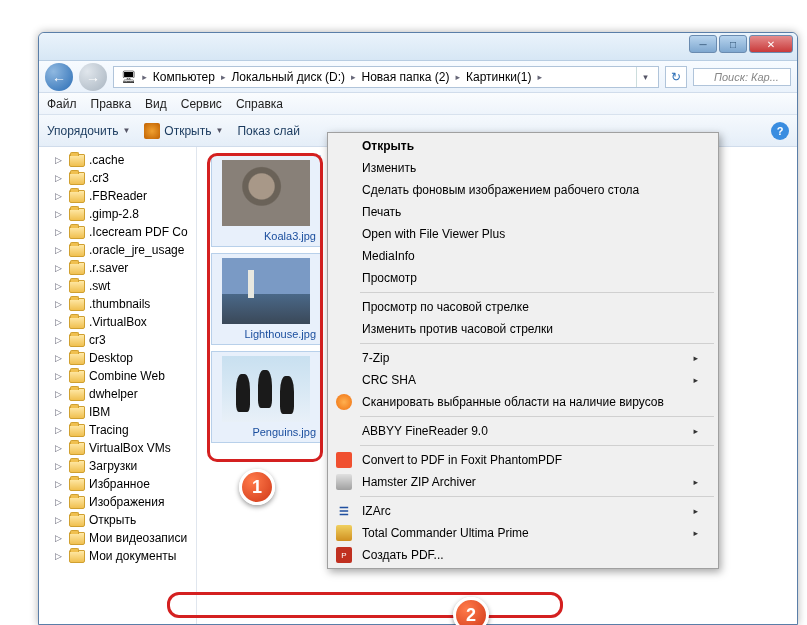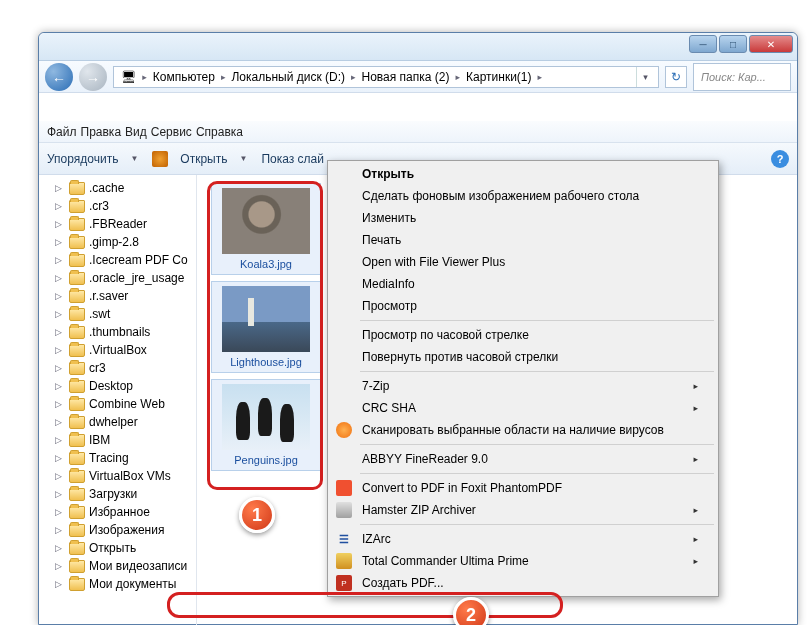--- a/index.html
+++ b/index.html
@@ -14,44 +14,44 @@
 .winbtn.close { background: linear-gradient(#e58c8c,#c93a3a); width: 44px; }
 
 .navbar { height: 32px; background: linear-gradient(#f7fbff,#eaf2fb); display: flex; align-items: center; padding: 0 6px; gap: 6px; border-bottom: 1px solid #d0dceb; }
 .navcircle { width: 28px; height: 28px; border-radius: 50%; background: radial-gradient(circle at 30% 30%, #8fb8e0, #2a6db5); display:flex; align-items:center; justify-content:center; color:#fff; font-size:14px; }
 .navcircle.fwd { background: radial-gradient(circle at 30% 30%, #e0e6ec, #a8b4c0); }
 .breadcrumb { flex: 1; height: 22px; background: #fff; border: 1px solid #b0c4da; display: flex; align-items: center; font-size: 12px; padding: 0 4px; }
 .breadcrumb span { padding: 0 3px; }
 .bc-sep { color: #667; font-size: 9px; }
 .bc-drop { width: 18px; height: 20px; border-left: 1px solid #cdd; display:flex; align-items:center; justify-content:center; font-size:9px; color:#556; }
 .refresh { width: 22px; height: 22px; border: 1px solid #b0c4da; background:#fff; display:flex; align-items:center; justify-content:center; font-size:12px; color:#2a6db5; }
-.searchbox { width: 98px; height: 28px; background:#fff; border:1px solid #b0c4da; font-size:11px; font-style:italic; color:#888; padding:0 7px; display:flex; align-items:center; overflow:hidden; white-space:nowrap; }
-
-.menubar { height: 22px; background: linear-gradient(#fafcfe,#eef4fb); border-bottom:1px solid #d8e2ee; display:flex; align-items:center; padding:0 8px; gap:4px; font-size:12px;margin-top:28px; }
+.searchbox { width: 98px; height: 18px; background:#fff; border:1px solid #b0c4da; font-size:11px; font-style:italic; color:#888; padding:0 20px; display:flex; align-items:center; overflow:hidden; white-space:nowrap; }
+
+.menubar { height: 22px; background: linear-gradient(#fafcfe,#eef4fb); border-bottom:1px solid #d8e2ee; display:flex; align-items:center; padding:0 8px; gap:14px; font-size:12px; }
 .menubar span { color:#222; }
 
 .toolbar { height: 32px; background: linear-gradient(#f5f9fd,#e5eef8); border-bottom:1px solid #d0dceb; display:flex; align-items:center; padding:0 8px; gap:14px; font-size:12px; color:#1a3a5e; }
-.tb-item { display:flex; align-items:center; gap:12px; }
+.tb-item { display:flex; align-items:center; gap:4px; }
 .tb-drop { font-size:8px; color:#556; }
 .tb-icon-open { width:16px; height:16px; background: radial-gradient(circle,#f0a030,#c06000); border-radius:2px; }
 .tb-spacer { flex:1; }
 .tb-help { width:18px; height:18px; border-radius:50%; background:#3a8de0; color:#fff; display:flex; align-items:center; justify-content:center; font-size:11px; font-weight:bold; }
 
 .body { display:flex; height: calc(100% - 114px); }
 .tree { width: 158px; border-right:1px solid #e0e6ee; overflow:hidden; padding-top:4px; }
 .tree-item { display:flex; align-items:center; gap:4px; font-size:12px; padding:2px 0 2px 30px; white-space:nowrap; overflow:hidden; position:relative; }
 .tree-item .exp { position:absolute; left:16px; font-size:9px; color:#667; }
 .folder-icon { width:16px; height:13px; background:linear-gradient(#ffe9a8,#f0c050); border:1px solid #d0a030; border-radius:1px 1px 2px 2px; position:relative; }
 .folder-icon::before { content:''; position:absolute; top:-3px; left:0; width:7px; height:3px; background:#f0c050; border:1px solid #d0a030; border-bottom:none; border-radius:2px 2px 0 0; }
 
 .content { flex:1; position:relative; padding:8px; }
 .selbox { position:absolute; left:10px; top:6px; width:116px; height:309px; border:3px solid #d42020; border-radius:10px; pointer-events:none; }
 
 .thumbs { display:flex; flex-direction:column; gap:6px; width:110px; margin-left:6px; }
-.thumb { background:#e8f0fb; border:1px solid #b8d0ea; padding:4px; text-align:center; font-size:11px; color:#1a4e9e; }
+.thumb { background:#e8f0fb; border:1px solid #b8d0ea; padding:4px; text-align:right; font-size:11px; color:#1a4e9e; }
 .thumb-img { width:88px; height:66px; margin:0 auto 4px; background:#888; }
 .thumb-img.koala { background: radial-gradient(circle at 45% 40%, #a89888 20%, #6a6258 22%, #6a6258 30%, #888078 32%); }
 .thumb-img.lighthouse { background: linear-gradient(#7a9ac5 55%, #4a6888 55%, #3a4858); position:relative; }
 .thumb-img.lighthouse::after { content:''; position:absolute; left:26px; top:12px; width:6px; height:28px; background:#e8e8e0; }
 .thumb-img.penguins { background:linear-gradient(#c8e0f0,#e8f0f8); position:relative; }
 .thumb-img.penguins::before { content:''; position:absolute; left:14px; top:18px; width:14px; height:38px; background:#1a1a1a; border-radius:40% 40% 20% 20%; box-shadow: 22px -4px 0 #1a1a1a, 44px 2px 0 #1a1a1a; }
 
 .badge { position:absolute; width:36px; height:36px; border-radius:50%; background:radial-gradient(circle at 35% 30%,#ff7a4a,#d03818); border:3px solid #fff; box-shadow:0 2px 5px rgba(0,0,0,.4); color:#fff; font-size:18px; font-weight:bold; display:flex; align-items:center; justify-content:center; }
 .badge.b1 { left:42px; top:322px; }
 .badge.b2 { left:414px; top:564px; }
@@ -257,43 +257,43 @@
       </div>
       <div class="selbox"></div>
       <div class="badge b1">1</div>
 
       <div class="ctxmenu">
         <div class="iconcol"></div>
         <div class="ctx-item bold">
             <span>Открыть</span>
           </div>
         <div class="ctx-item">
+            <span>Изменить</span>
+          </div>
+        <div class="ctx-item">
             <span>Сделать фоновым изображением рабочего стола</span>
           </div>
         <div class="ctx-item">
-            <span>Изменить</span>
-          </div>
-        <div class="ctx-item">
             <span>Печать</span>
           </div>
         <div class="ctx-item">
             <span>Open with File Viewer Plus</span>
           </div>
         <div class="ctx-item">
             <span>MediaInfo</span>
           </div>
         <div class="ctx-item">
             <span>Просмотр</span>
           </div>
         <div class="ctx-sep"></div>
         <div class="ctx-item">
             <span>Просмотр по часовой стрелке</span>
           </div>
         <div class="ctx-item">
-            <span>Повернуть против часовой стрелки</span>
+            <span>Изменить против часовой стрелки</span>
           </div>
         <div class="ctx-sep"></div>
         <div class="ctx-item">
             <span>7-Zip</span>
             <span class="ctx-arrow">▸</span>
           </div>
         <div class="ctx-item">
             <span>CRC SHA</span>
             <span class="ctx-arrow">▸</span>
           </div>

